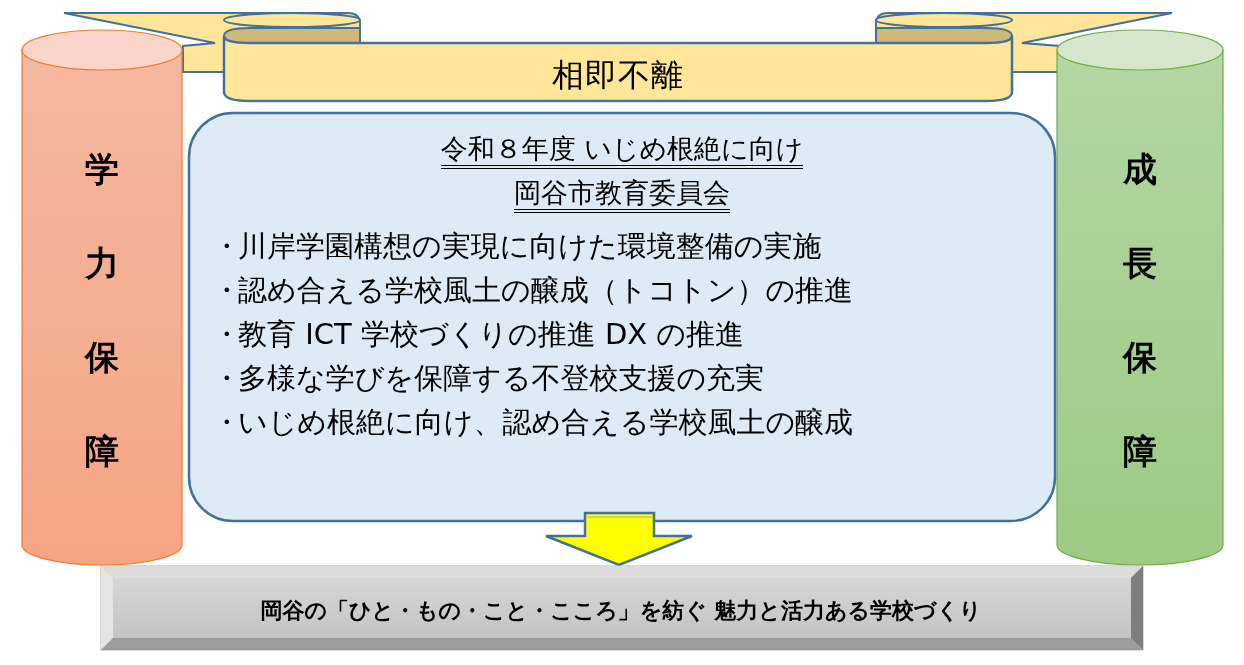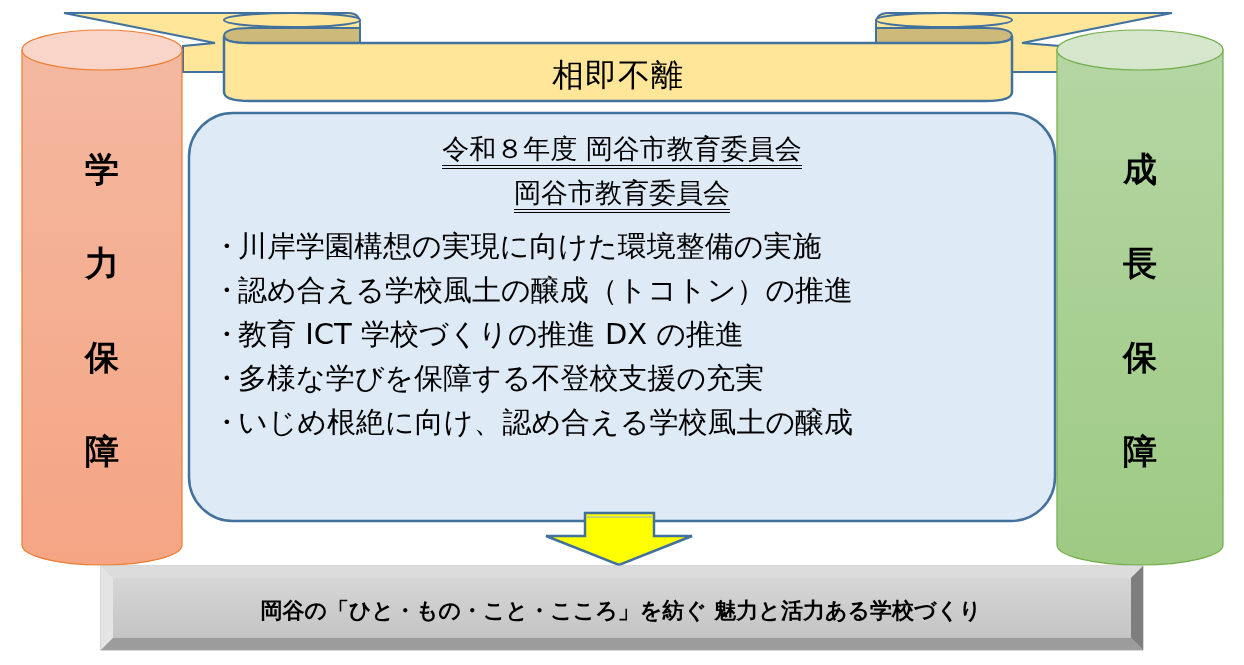--- a/index.html
+++ b/index.html
@@ -92,21 +92,21 @@
 
 <div class="abs pillar-text" style="left:1060px; top:122px;">
   <span>成</span>
   <span>長</span>
   <span>保</span>
   <span>障</span>
 </div>
 
 <div class="abs center-box">
   <div class="heading" style="top:18px;">
-    <span>令和８年度  岡谷市教育委員会</span>
+    <span>令和８年度  いじめ根絶に向け</span>
   </div>
   <div class="heading" style="top:62px;">
     <span>岡谷市教育委員会</span>
   </div>
   <ul class="items">
     <li><span class="bullet">・</span><span>川岸学園構想の実現に向けた環境整備の実施</span></li>
     <li><span class="bullet">・</span><span>認め合える学校風土の醸成（トコトン）の推進</span></li>
     <li><span class="bullet">・</span><span>教育 ICT 学校づくりの推進 DX の推進</span></li>
     <li><span class="bullet">・</span><span>多様な学びを保障する不登校支援の充実</span></li>
     <li><span class="bullet">・</span><span>いじめ根絶に向け、認め合える学校風土の醸成</span></li>

